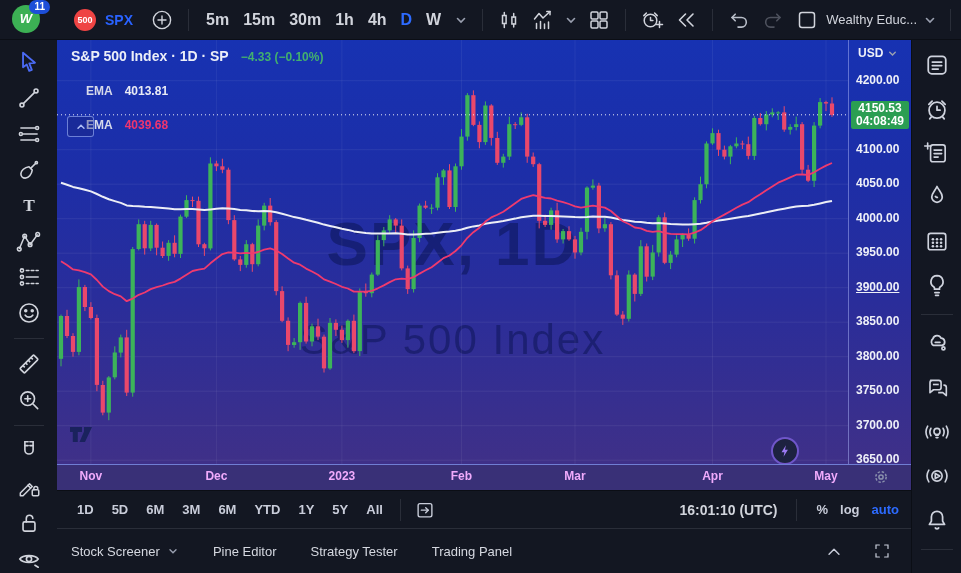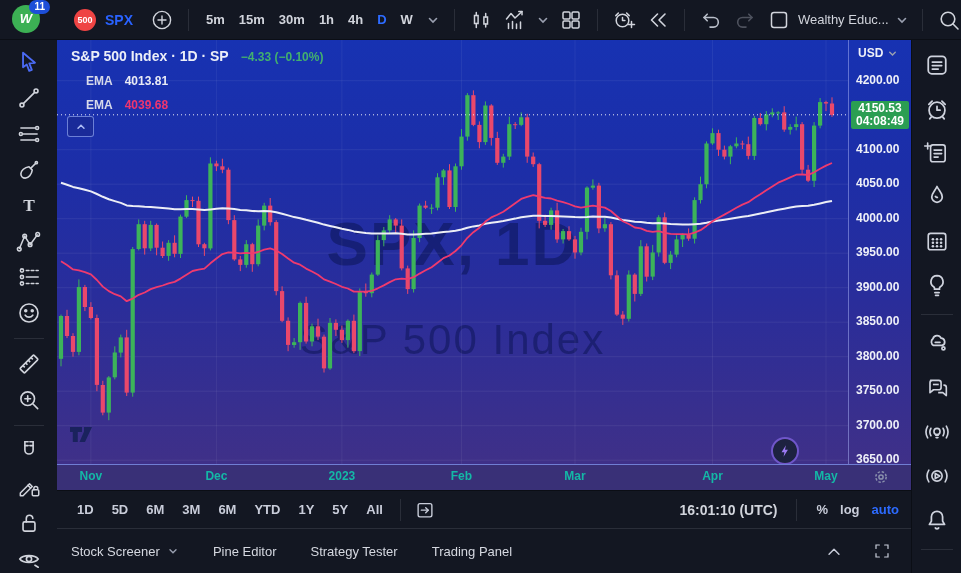--- a/index.html
+++ b/index.html
@@ -13,21 +13,21 @@
   .icon-btn{width:30px;height:30px;display:flex;align-items:center;justify-content:center;flex:none;border-radius:4px;}
   .logo-wrap{position:relative;width:32px;height:30px;margin-left:6px;flex:none;}
   .logo-circle{width:28px;height:28px;border-radius:50%;background:#3cb054;display:flex;align-items:center;
                justify-content:center;color:#fff;font-weight:700;font-style:italic;font-size:13px;}
   .notif-badge{position:absolute;top:-5px;right:-6px;background:#1d4ed8;color:#fff;font-size:10px;
                font-weight:700;border-radius:9px;padding:1px 5px;line-height:12px;}
   .sym-badge{width:22px;height:22px;border-radius:50%;background:#ef4444;color:#fff;font-size:9px;
              font-weight:700;display:flex;align-items:center;justify-content:center;flex:none;margin-left:26px;}
   .sym-text{color:#2962ff;font-weight:700;font-size:14px;margin:0 10px 0 5px;}
   .tf-wrap{display:flex;align-items:center;gap:2px;}
-  .tf-btn{font-size:13px;font-weight:600;color:#d1d4dc;padding:4px 6px;border-radius:4px;cursor:pointer;}
+  .tf-btn{font-size:16px;font-weight:600;color:#d1d4dc;padding:4px 6px;border-radius:4px;cursor:pointer;}
   .tf-btn.active{color:#2d6bff;}
   .vdiv{width:1px;height:22px;background:#2a2e39;margin:0 7px;flex:none;}
   .layout-label{font-size:13px;color:#d1d4dc;white-space:nowrap;}
   .tb-right{margin-left:auto;display:flex;align-items:center;gap:4px;}
   
   .left-toolbar{position:absolute;left:0;top:40px;width:57px;height:533px;background:#131722;
                 display:flex;flex-direction:column;align-items:center;padding-top:8px;gap:8px;
                 box-sizing:border-box;z-index:8;}
   .lt-icon{width:28px;height:28px;display:flex;align-items:center;justify-content:center;border-radius:4px;}
   .hdiv{width:30px;height:1px;background:#2a2e39;margin:3px 0;flex:none;}
@@ -49,31 +49,31 @@
   .price-axis{position:absolute;left:791px;top:0;width:63px;height:458px;z-index:3;
               border-left:1px solid rgba(170,180,245,.5);box-sizing:border-box;}
   .pa-usd{position:absolute;left:9px;top:6px;font-size:12px;font-weight:700;color:#eef0f8;display:flex;gap:4px;align-items:center;}
   .pa-tick{position:absolute;left:7px;font-size:12px;font-weight:700;color:#eef0f8;white-space:nowrap;}
   .price-badge{position:absolute;left:2px;width:58px;background:#2b9e52;color:#fff;text-align:center;
                border-radius:2px;padding:1px 0;font-size:12px;font-weight:700;line-height:13px;z-index:4;}
   .chart-header{position:absolute;left:14px;top:8px;z-index:5;}
   .ch-title-row{display:flex;gap:12px;align-items:baseline;}
   .ch-title{font-size:14px;font-weight:700;color:#eceff8;white-space:nowrap;}
   .ch-change{font-size:12px;font-weight:600;color:#43b06e;white-space:nowrap;}
-  .ema-row{display:flex;gap:12px;margin-top:10px;font-size:12px;font-weight:700;padding-left:15px;}
+  .ema-row{display:flex;gap:12px;margin-top:20px;font-size:12px;font-weight:700;padding-left:15px;}
   .ema-label{color:#d7daea;}
   .collapse-btn{position:absolute;left:10px;top:76px;width:25px;height:19px;border:1px solid rgba(130,150,230,.8);
                 border-radius:3px;background:rgba(25,35,120,.35);display:flex;align-items:center;justify-content:center;z-index:5;}
   .tv-logo{position:absolute;left:12px;top:386px;z-index:2;}
   .lightning-btn{position:absolute;left:714px;top:397px;width:28px;height:28px;border-radius:50%;
                  border:2px solid #6f56c9;background:#1d2240;box-sizing:border-box;display:flex;
                  align-items:center;justify-content:center;z-index:5;}
   
   .time-strip{position:relative;width:854px;height:25px;background:#393077;}
-  .ts-label{position:absolute;top:4px;font-size:12px;font-weight:700;color:#14b8a6;transform:translateX(-50%);white-space:nowrap;}
+  .ts-label{position:absolute;top:4px;font-size:12px;font-weight:700;color:#f0abfc;transform:translateX(-50%);white-space:nowrap;}
   .ts-gear{position:absolute;left:815px;top:3px;}
   
   .range-bar{position:relative;width:854px;height:38px;background:#131722;border-top:1px solid #0b0e15;
              box-sizing:border-box;display:flex;align-items:center;padding:0 12px;gap:2px;}
   .range-btn{font-size:13px;font-weight:600;color:#c9cdda;padding:4px 8px;border-radius:4px;cursor:pointer;}
   .rb-right{margin-left:auto;display:flex;align-items:center;gap:12px;}
   .rb-clock{font-size:14px;color:#d1d4dc;font-weight:600;}
   .rb-btn{font-size:13px;font-weight:600;color:#c9cdda;}
   .rb-auto{color:#2d6bff;}
   
@@ -628,21 +628,21 @@
       </div>
       <div class="price-badge" id="price-badge" style="top: 60.8373px;">
         <div>4150.53</div>
         <div>04:08:49</div>
       </div>
     <div class="pa-tick" style="top: 32.7062px;">4200.00</div>
         <div class="pa-tick" style="top: 101.7px; text-align: center;">4100.00</div>
         <div class="pa-tick" style="top: 136.196px;">4050.00</div>
         <div class="pa-tick" style="top: 170.693px;">4000.00</div>
         <div class="pa-tick" style="top: 205.19px;">3950.00</div>
-        <div class="pa-tick" style="top: 239.687px;">3900.00</div>
+        <div class="pa-tick" style="top: 239.687px; text-decoration: underline;">3900.00</div>
         <div class="pa-tick" style="top: 274.183px;">3850.00</div>
         <div class="pa-tick" style="top: 308.68px;">3800.00</div>
         <div class="pa-tick" style="top: 343.177px;">3750.00</div>
         <div class="pa-tick" style="top: 377.674px;">3700.00</div>
         <div class="pa-tick" style="top: 412.17px;">3650.00</div>
       </div>
   </div>
 
   <div class="time-strip" id="time-strip">
     <div class="ts-gear">

